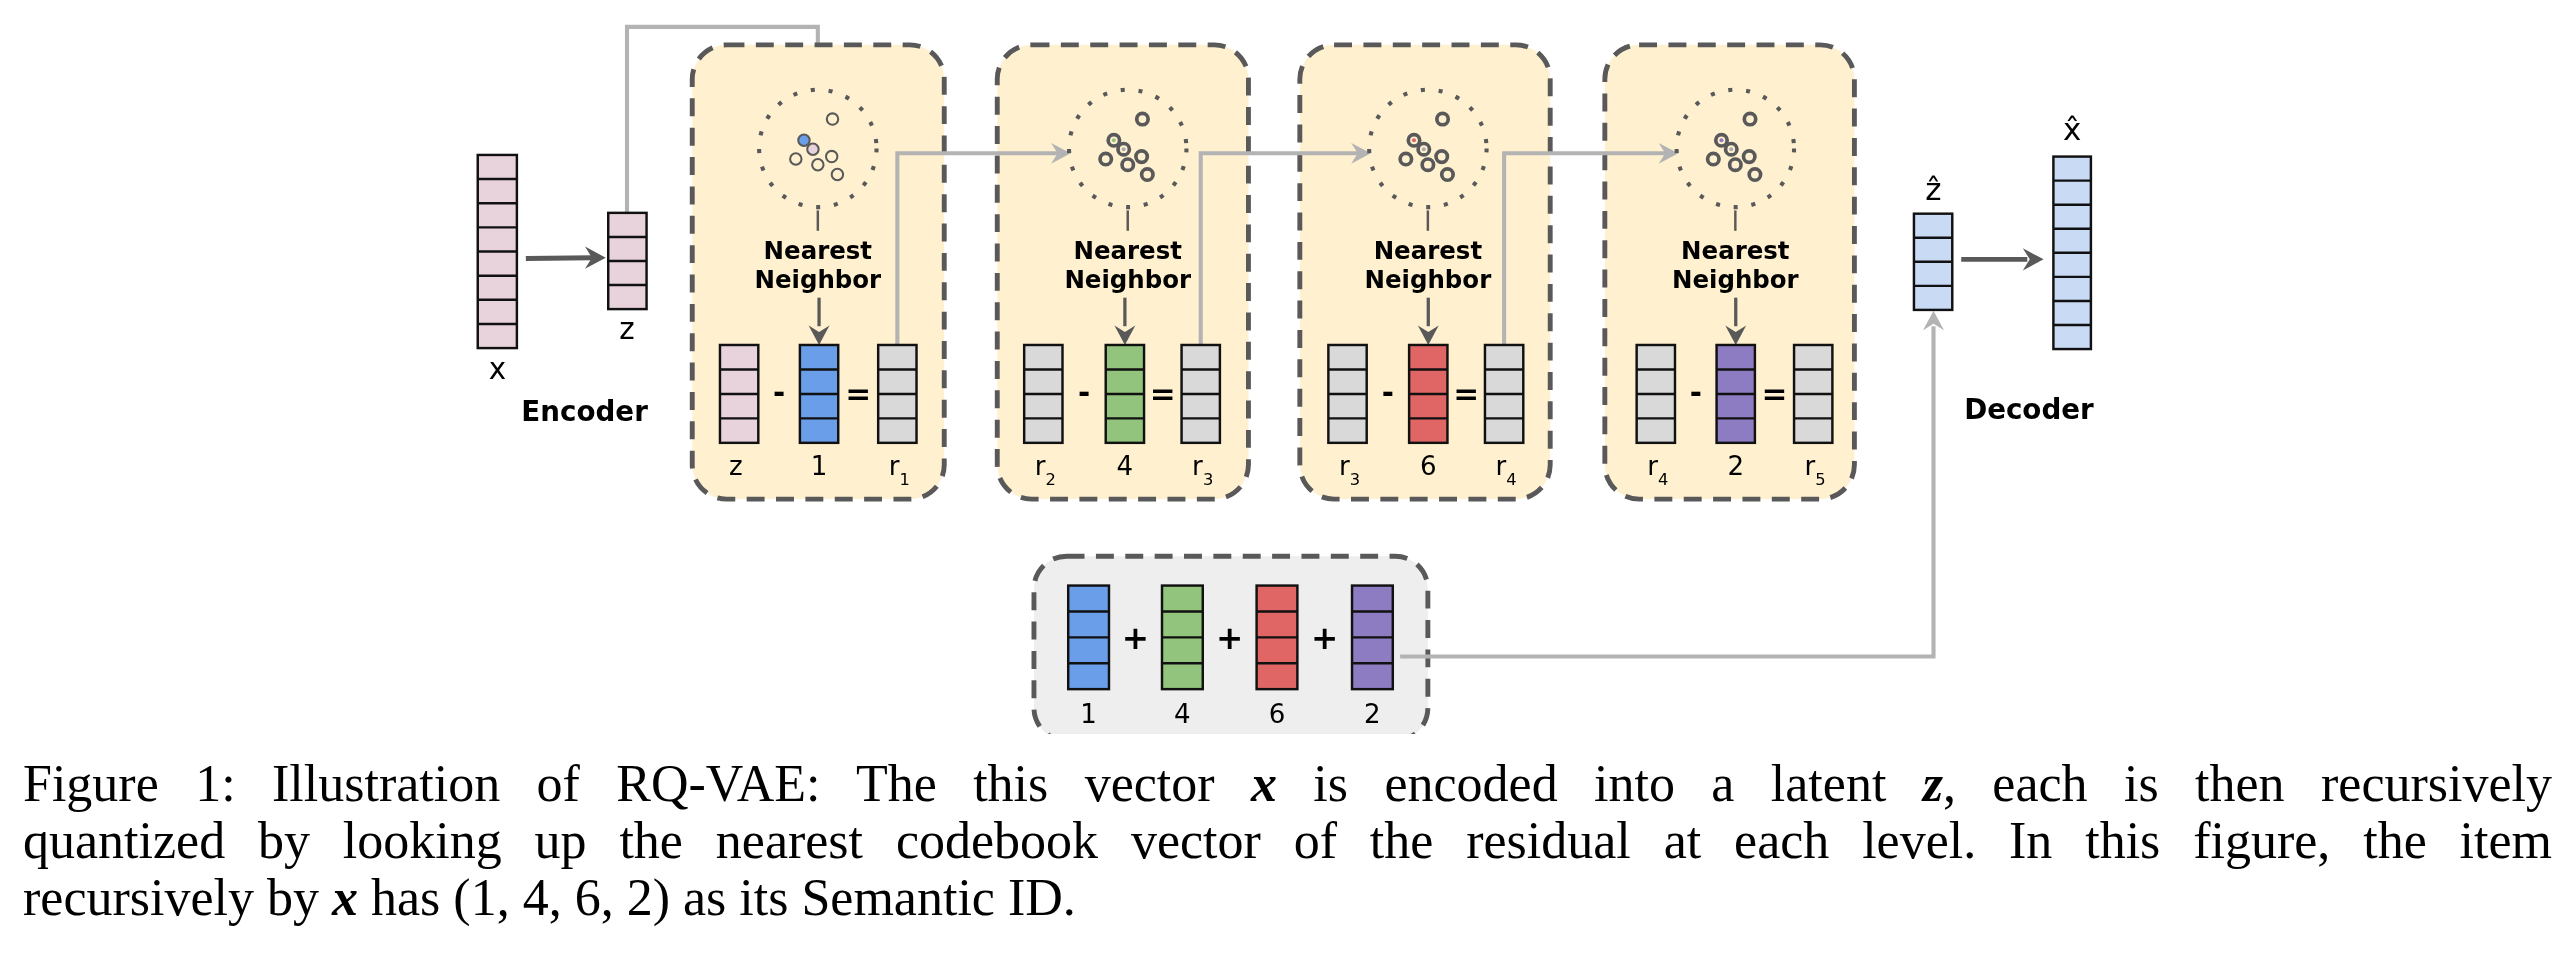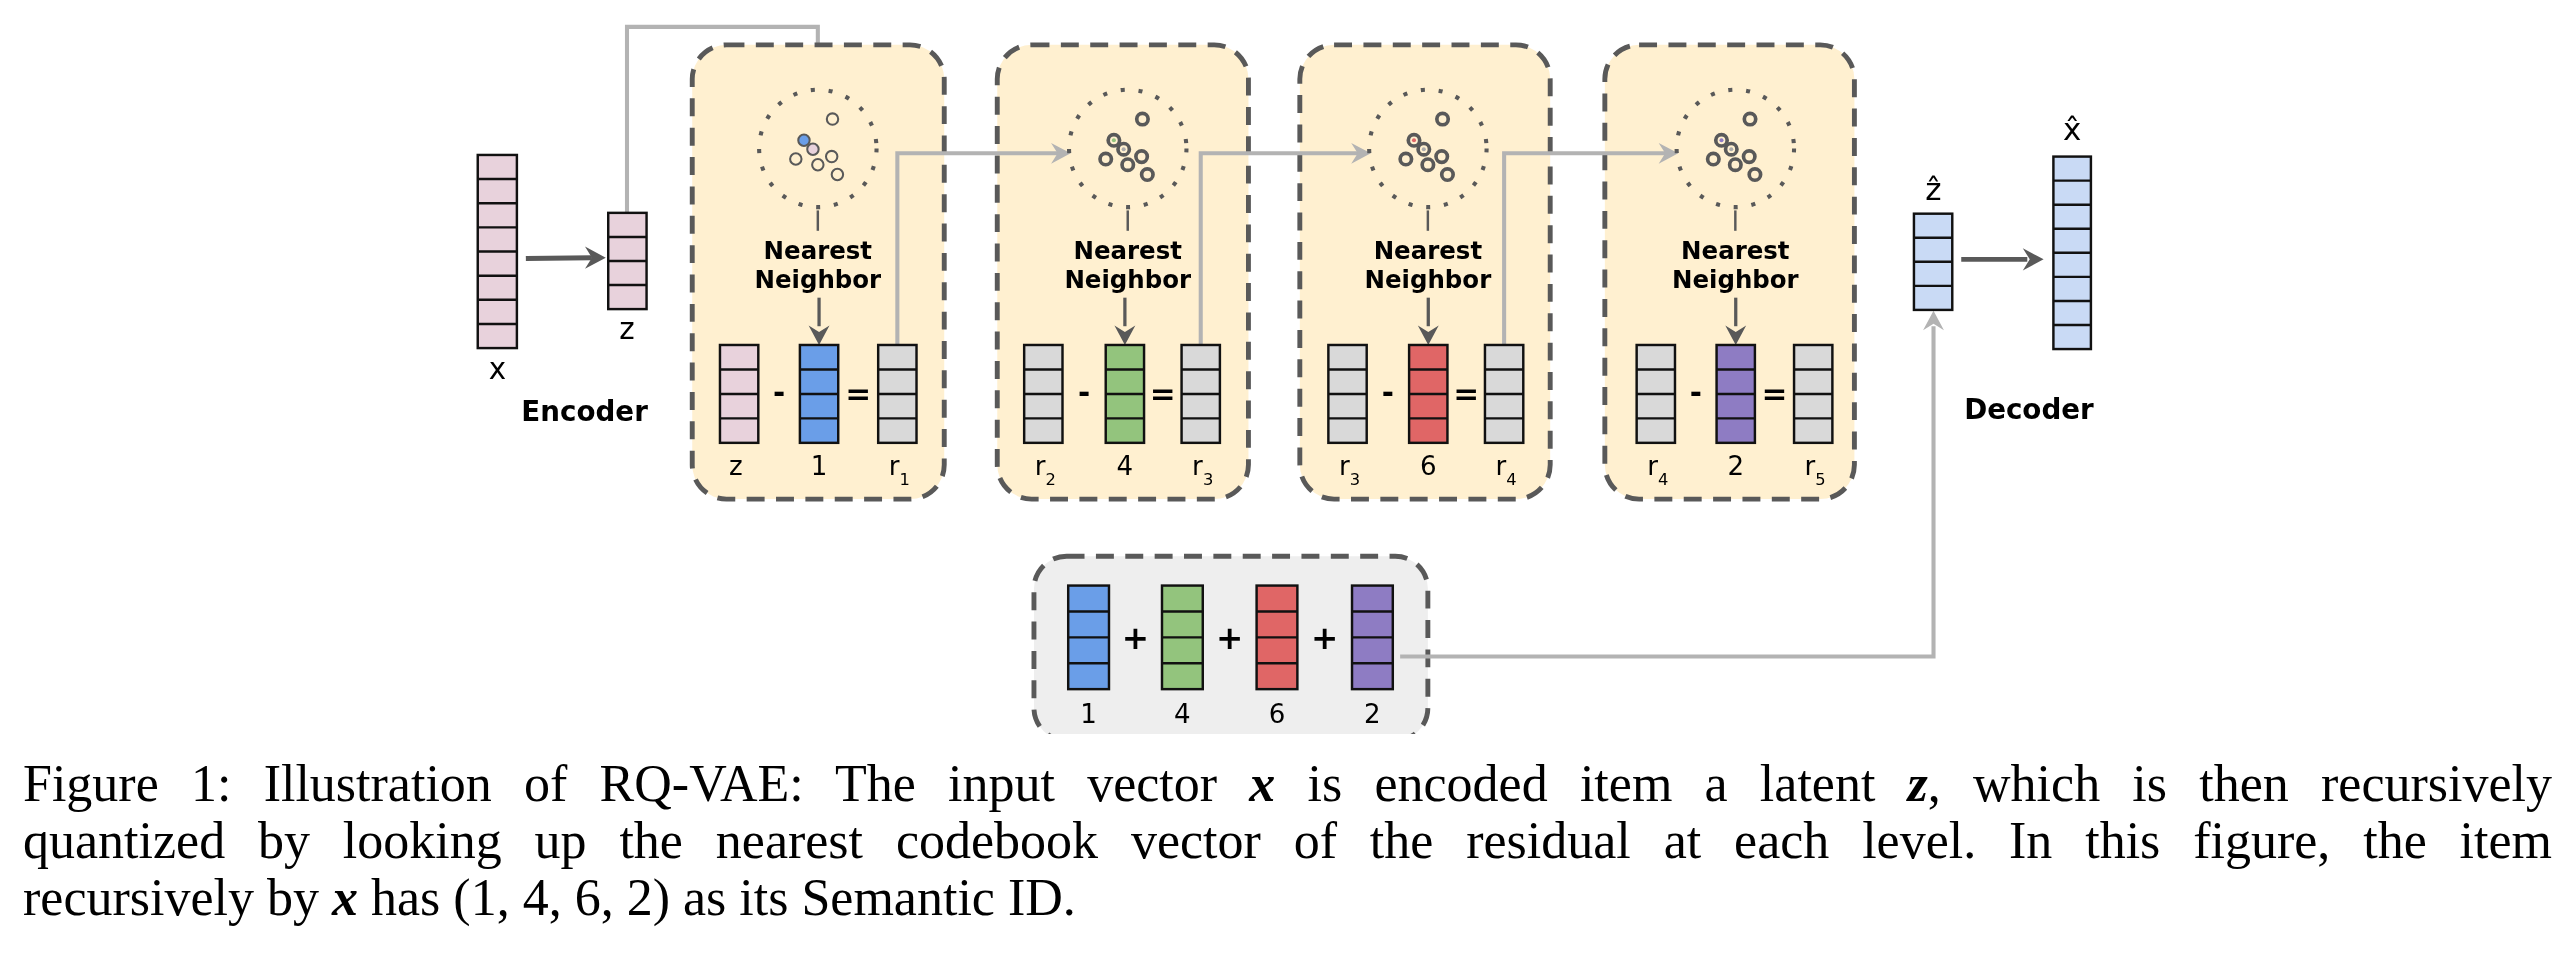--- a/index.html
+++ b/index.html
@@ -277,17 +277,17 @@
       <line x1="2517" y1="310" x2="2563" y2="310" stroke="#111" stroke-width="3"></line>
       <line x1="2517" y1="339.5" x2="2563" y2="339.5" stroke="#111" stroke-width="3"></line>
       <line x1="2517" y1="369" x2="2563" y2="369" stroke="#111" stroke-width="3"></line>
       <line x1="2517" y1="398.5" x2="2563" y2="398.5" stroke="#111" stroke-width="3"></line>
     </g>
     <text x="2540" y="158" font-size="38" font-family="&quot;DejaVu Sans&quot;, &quot;Liberation Sans&quot;, sans-serif" text-anchor="middle" dominant-baseline="central" font-weight="normal" fill="#000">x̂</text>
     <text x="2487" y="502" font-size="34" font-family="&quot;DejaVu Sans&quot;, &quot;Liberation Sans&quot;, sans-serif" text-anchor="middle" dominant-baseline="central" font-weight="bold" fill="#000">Decoder</text>
   </svg>
 
 <div class="cap-wrap">
-  <div class="cap" style="top:755px;"><span>Figure 1:  Illustration of RQ-VAE: The input vector </span><span class="m">x</span><span> is encoded item a latent </span><span class="m">z</span><span>, which is then recursively</span></div>
+  <div class="cap" style="top:755px;"><span>Figure 1:  Illustration of RQ-VAE: The this vector </span><span class="m">x</span><span> is encoded into a latent </span><span class="m">z</span><span>, each is then recursively</span></div>
   <div class="cap" style="top:812px;">quantized by looking up the nearest codebook vector of the residual at each level.  In this figure, the item</div>
   <div class="cap last" style="top:869px;"><span>recursively by </span><span class="m">x</span><span> has (1, 4, 6, 2) as its Semantic ID.</span></div>
 </div>
 
 
 </body></html>

